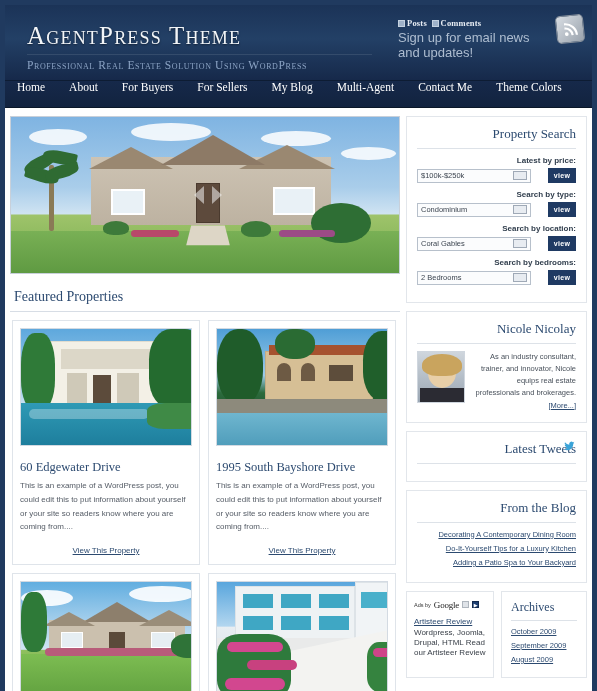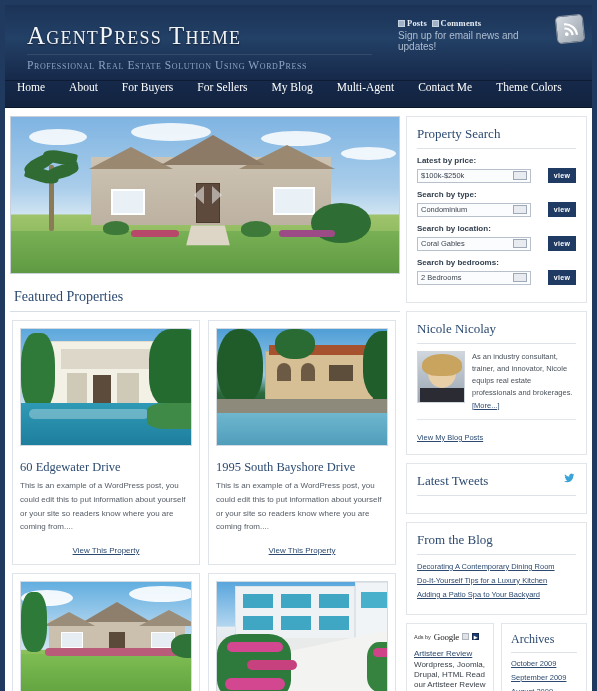--- a/index.html
+++ b/index.html
@@ -53,21 +53,21 @@
     color: #cfd9e6;
   }
   .subscribe-links { font-size: 8.5px; font-weight: bold; color: #e8eef5;
     font-family: "Liberation Serif", serif; letter-spacing: .2px; }
   .subscribe-links a { color: #e8eef5; text-decoration: none; }
   .mini-ico {
     display: inline-block; width: 7px; height: 7px;
     background: #9fb2c9; border: 1px solid #c5d2e0;
     vertical-align: -1px; margin-right: 2px;
   }
-  .subscribe-note { font-size: 10px; color: #aebdd0; margin-top: 2px; }
+  .subscribe-note { font-size: 13px; color: #aebdd0; margin-top: 2px; }
   .sub-form { display: flex; margin-top: 4px; }
   .sub-input {
     flex: 1; height: 15px; border: 1px solid #93a6bd;
     background: #eef2f6; font-size: 7.5px; color: #9aa6b4;
     padding: 0 4px; font-family: "Liberation Sans", sans-serif;
   }
   .sub-go {
     width: 21px; height: 15px; margin-left: 3px;
     background: #32496b; border: 1px solid #5a7characters;
     border: 1px solid #55709a;
@@ -186,20 +186,21 @@
   .sky2 { inset:0; background:linear-gradient(to bottom,#4f9ed6,#9ccbe8 40%,#2c6b3c 55%,#1e5330 72%,#7cc0d8 73%,#58a8c8 100%); }
   .sky3 { inset:0; background:linear-gradient(to bottom,#62aee0,#b5d7ef 42%,#cfe4f3 58%,#8fc05e 59%,#62a445 100%); }
   .sky4 { inset:0; background:linear-gradient(to bottom,#59a6dd,#b2d6ef 38%,#e8eef2 39%,#d9e3ea 72%,#6fae52 73%,#4f8f3c 100%); }
 
   
   .widget {
     border: 1px solid #e2e6eb;
     background: #fff;
     padding: 9px 10px 10px 10px;
     margin-bottom: 8px;
+    text-align: right;
   }
   .widget-title {
     font-family: "Liberation Serif", serif;
     font-size: 13px; color: #2c4a70;
     border-bottom: 1px solid #dde2e8;
     padding-bottom: 6px; margin-bottom: 7px;
     position: relative;
   }
   .search-field { margin-bottom: 7px; }
   .search-label { font-size: 8px; font-weight: bold; color:#33404f; margin-bottom:3px; }
@@ -471,23 +472,20 @@
           <div class="bio-photo">
             <div class="sc" style="left:10px;top:6px;width:28px;height:30px;border-radius:50%;background:#e8cfa8;"></div>
             <div class="sc" style="left:4px;top:2px;width:40px;height:22px;border-radius:50% 50% 40% 40%;background:#c9a45e;"></div>
             <div class="sc" style="left:2px;top:36px;width:44px;height:16px;background:#2b2b33;"></div>
           </div>
           <div class="bio-text">
             <span>As an industry consultant, trainer, and innovator, Nicole equips real estate professionals and brokerages.</span>
             <a href="#">[More...]</a>
           </div>
         </div>
-        <div class="bio-link">
-          <a href="#">View My Blog Posts</a>
-        </div>
       </div>
 
       <div class="widget">
         <div class="widget-title">
           <span>Latest Tweets</span>
           <span class="tweet-bird">
             <svg width="12" height="12" viewBox="0 0 16 16">
               <path d="M14 3.5c-.5.3-1 .4-1.6.5.6-.4 1-.9 1.2-1.6-.5.3-1.1.6-1.8.7A2.8 2.8 0 0 0 7 5.6c0 .2 0 .5.1.7A8 8 0 0 1 1.3 3a2.8 2.8 0 0 0 .9 3.7c-.5 0-.9-.1-1.3-.3a2.8 2.8 0 0 0 2.2 2.7c-.4.1-.9.1-1.3 0a2.8 2.8 0 0 0 2.6 2A5.6 5.6 0 0 1 0 12.2a7.9 7.9 0 0 0 4.3 1.3c5.2 0 8-4.3 8-8v-.4c.6-.4 1.1-.9 1.5-1.5z" fill="#3aa3d8"></path>
             </svg>
           </span>

